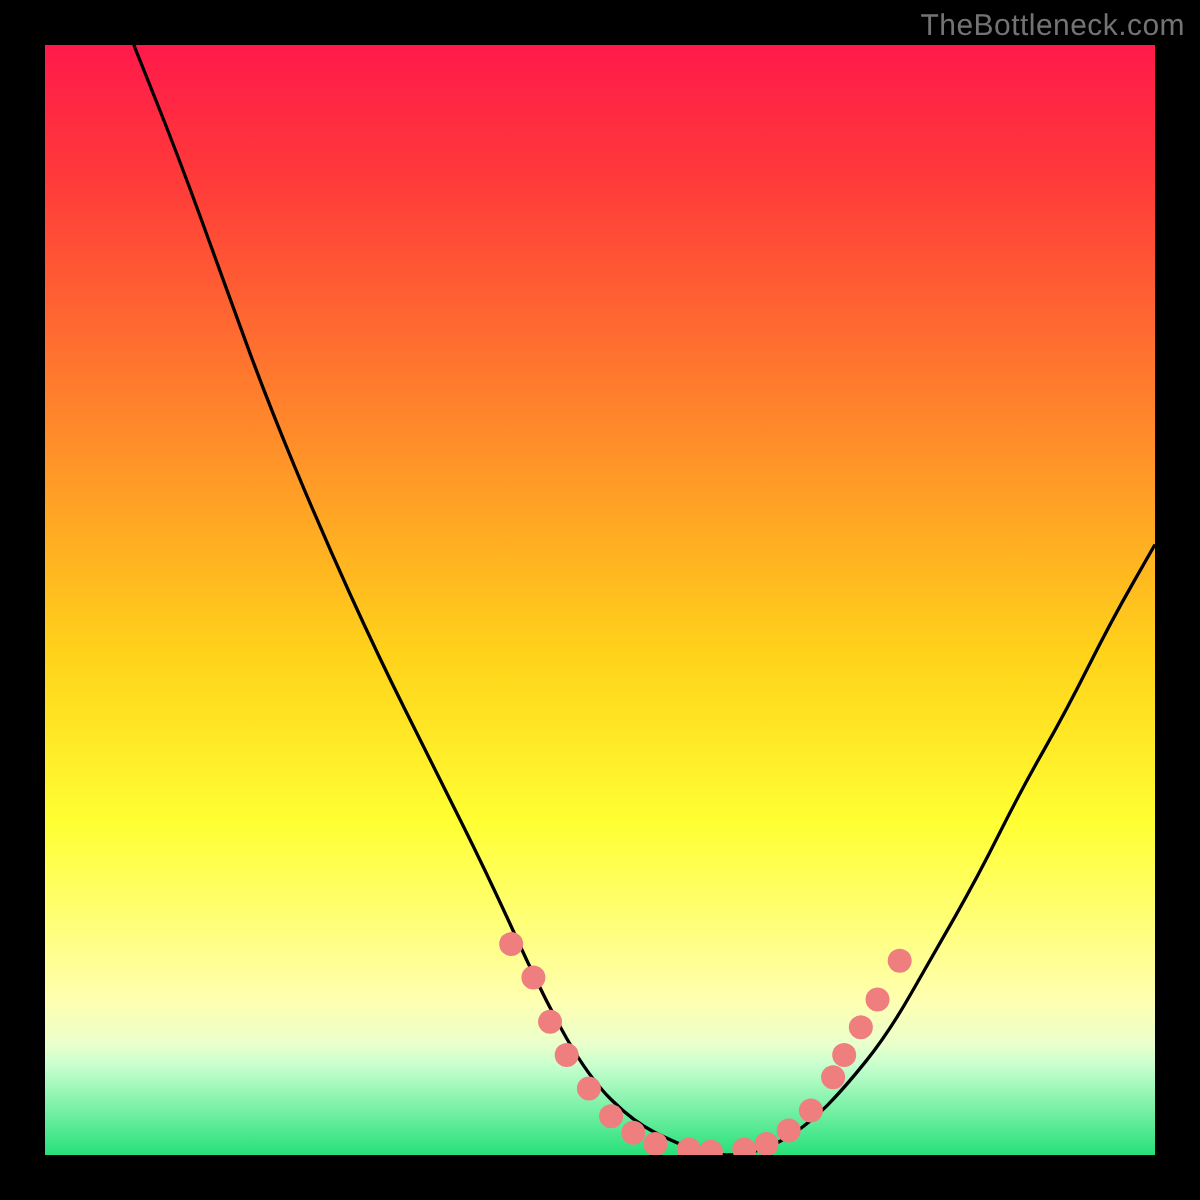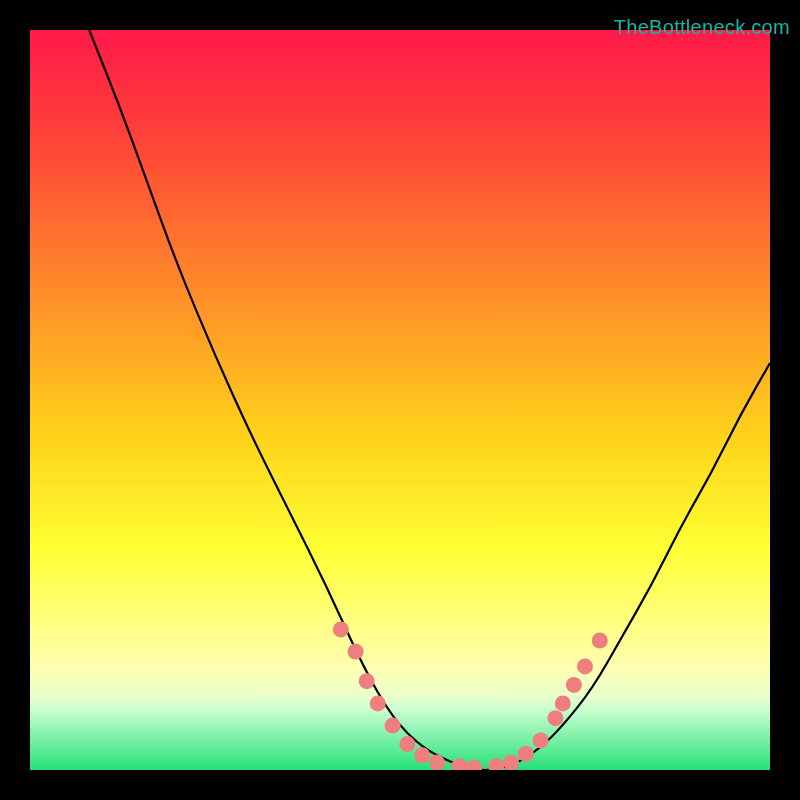--- a/index.html
+++ b/index.html
@@ -6,23 +6,23 @@
     margin: 0;
     padding: 0;
     width: 800px;
     height: 800px;
     background: #000000;
     font-family: Arial, Helvetica, sans-serif;
     overflow: hidden;
   }
   .watermark {
     position: absolute;
-    top: 16px;
+    top: 6px;
     right: 10px;
-    color: #14b8a6;
+    color: #737373;
     font-size: 20px;
     font-weight: 500;
     letter-spacing: 0.3px;
     z-index: 10;
     text-align: right;
   }
   .chart-wrap {
     position: absolute;
     top: 30px;
     left: 30px;

